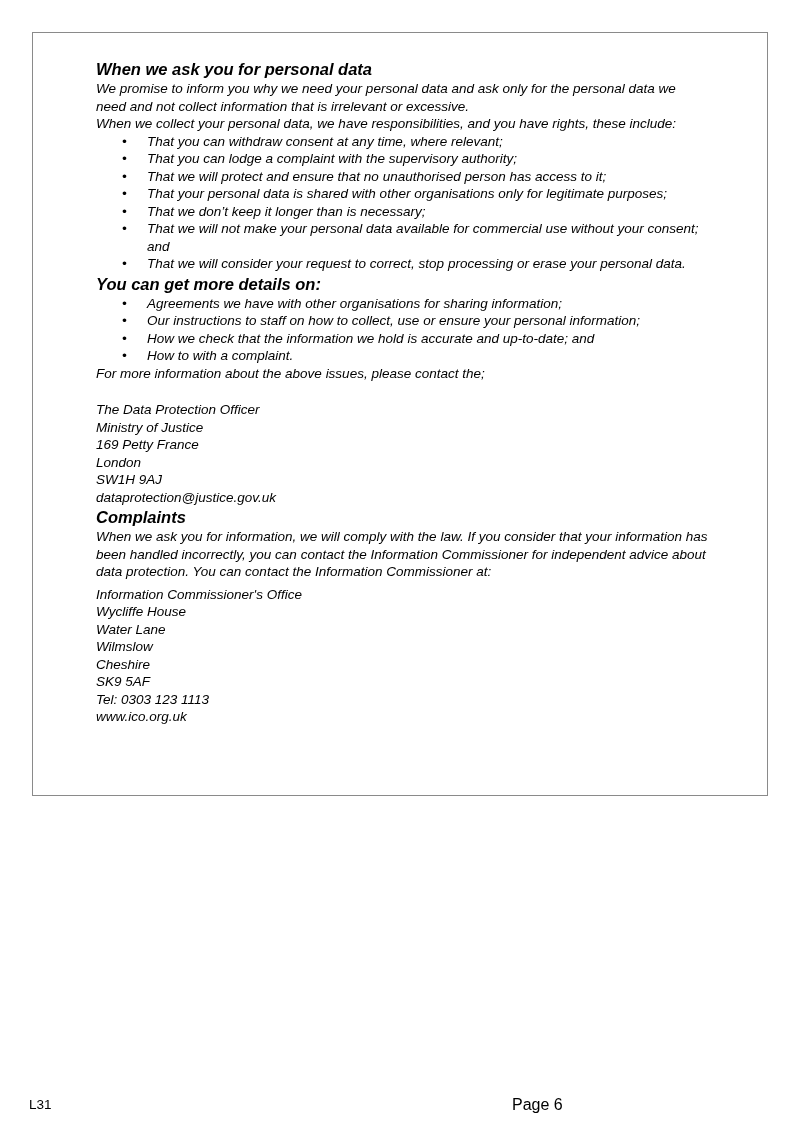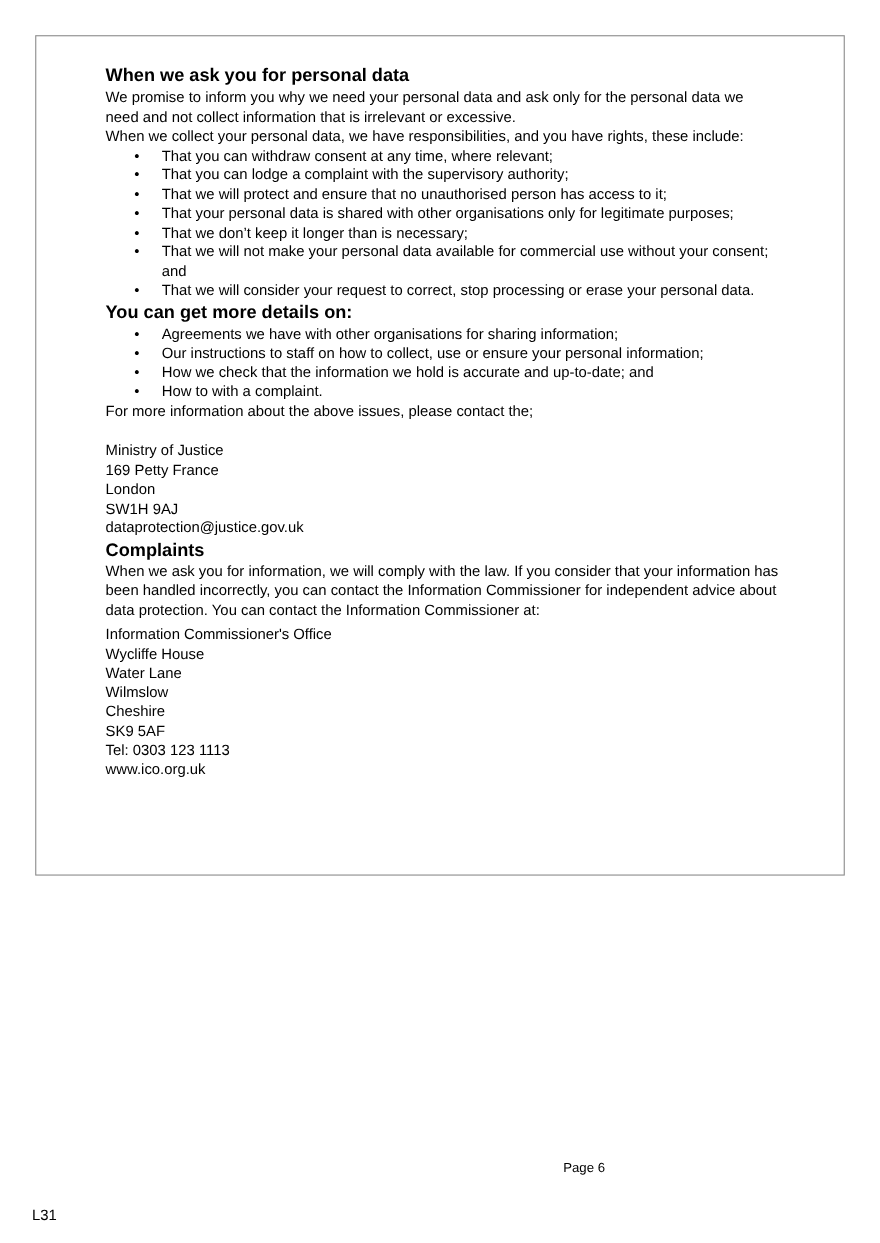--- a/index.html
+++ b/index.html
@@ -18,20 +18,21 @@
   }
   .sheet {
     position: absolute;
     left: 32px;
     top: 32px;
     width: 736px;
     height: 764px;
     box-sizing: border-box;
     border: 1.5px solid #8a8a8a;
     background: #ffffff;
+    font-style: italic;
   }
   .content {
     position: absolute;
     left: 63px;   
     top: 25px;    
     width: 612px;
     font-size: 13.5px;
     line-height: 17.5px;
     color: #000000;
   }
@@ -73,22 +74,22 @@
   .footer-left {
     position: absolute;
     left: 29px;
     top: 1097px;
     font-size: 13.5px;
     line-height: 16px;
   }
   .footer-page {
     position: absolute;
     left: 512px;
-    top: 1053px;
-    font-size: 12px;
+    top: 1097px;
+    font-size: 16px;
     line-height: 16px;
   }
 </style>
 </head>
 <body>
 
 <div class="page">
 
   <div class="sheet">
     <div class="content">
@@ -114,20 +115,21 @@
       <ul class="doc-list mt-list2">
         <li>Agreements we have with other organisations for sharing information;</li>
         <li>Our instructions to staff on how to collect, use or ensure your personal information;</li>
         <li>How we check that the information we hold is accurate and up-to-date; and</li>
         <li>How to with a complaint.</li>
       </ul>
 
       <p class="mt-para">For more information about the above issues, please contact the;</p>
 
       <div class="addr mt-addr1">
+        <div>The Data Protection Officer</div>
         <div>Ministry of Justice</div>
         <div>169 Petty France</div>
         <div>London</div>
         <div>SW1H 9AJ</div>
       </div>
 
       <p class="mt-email">dataprotection@justice.gov.uk</p>
 
       <h2 class="mt-h3">Complaints</h2>
 

